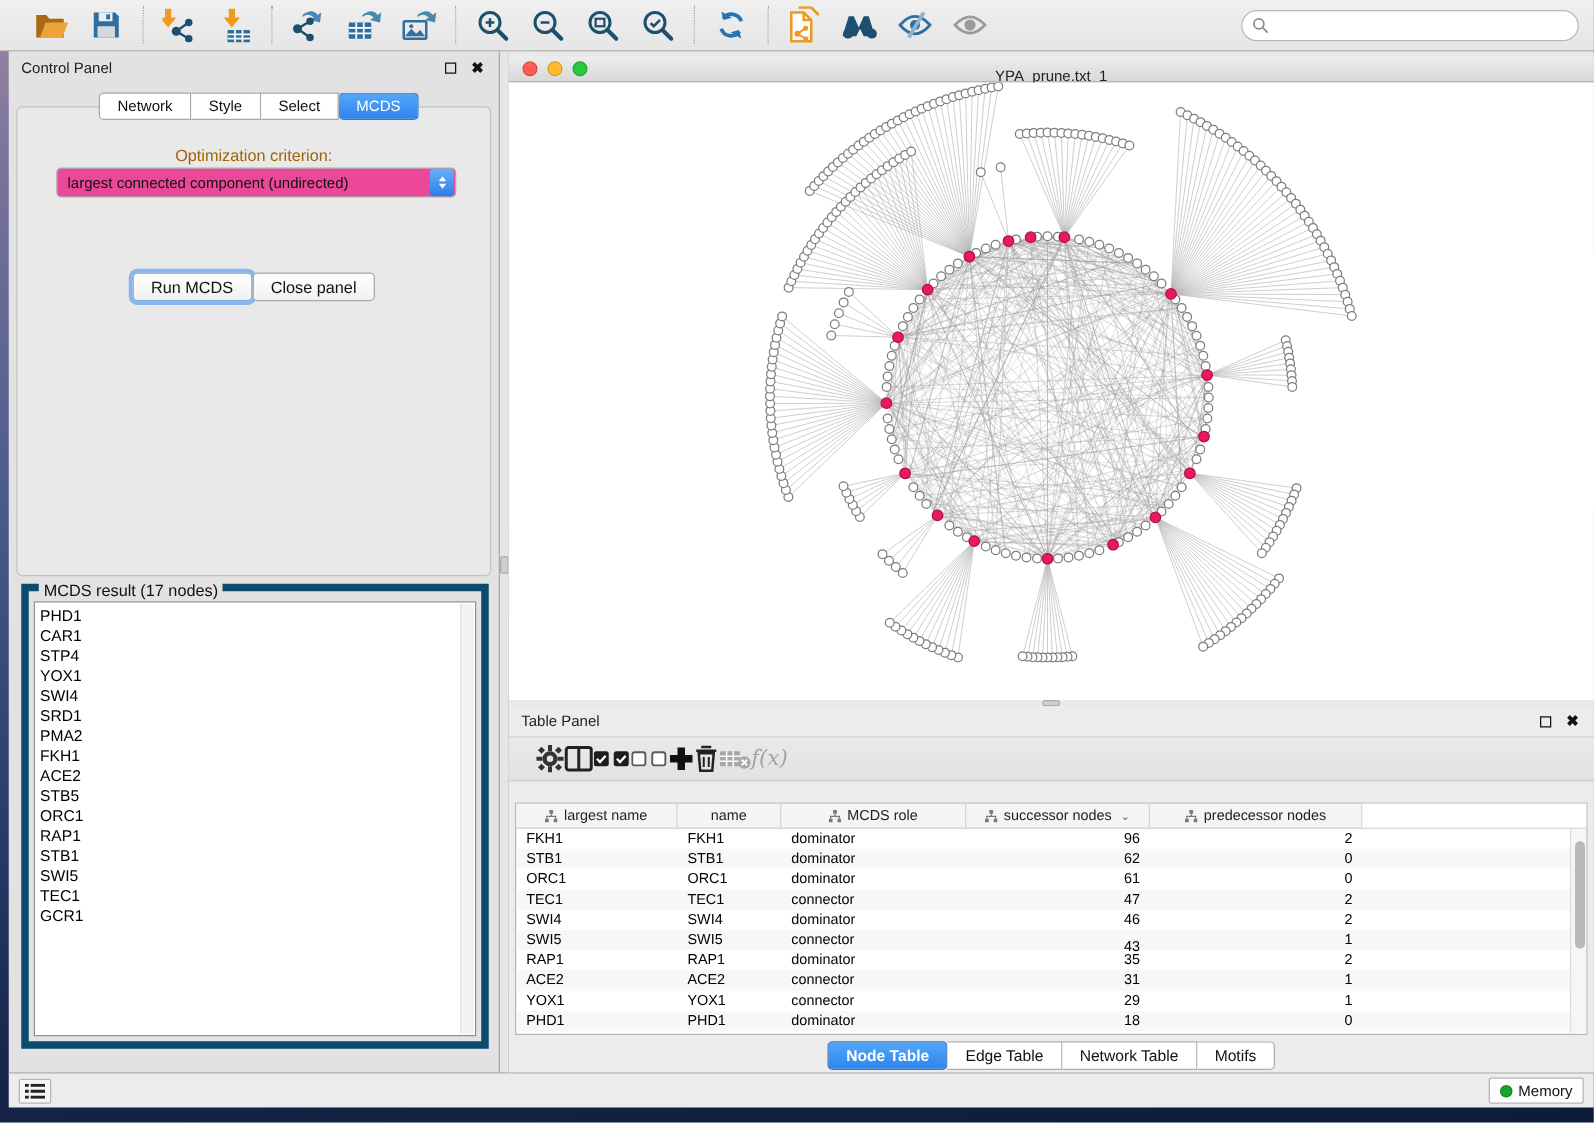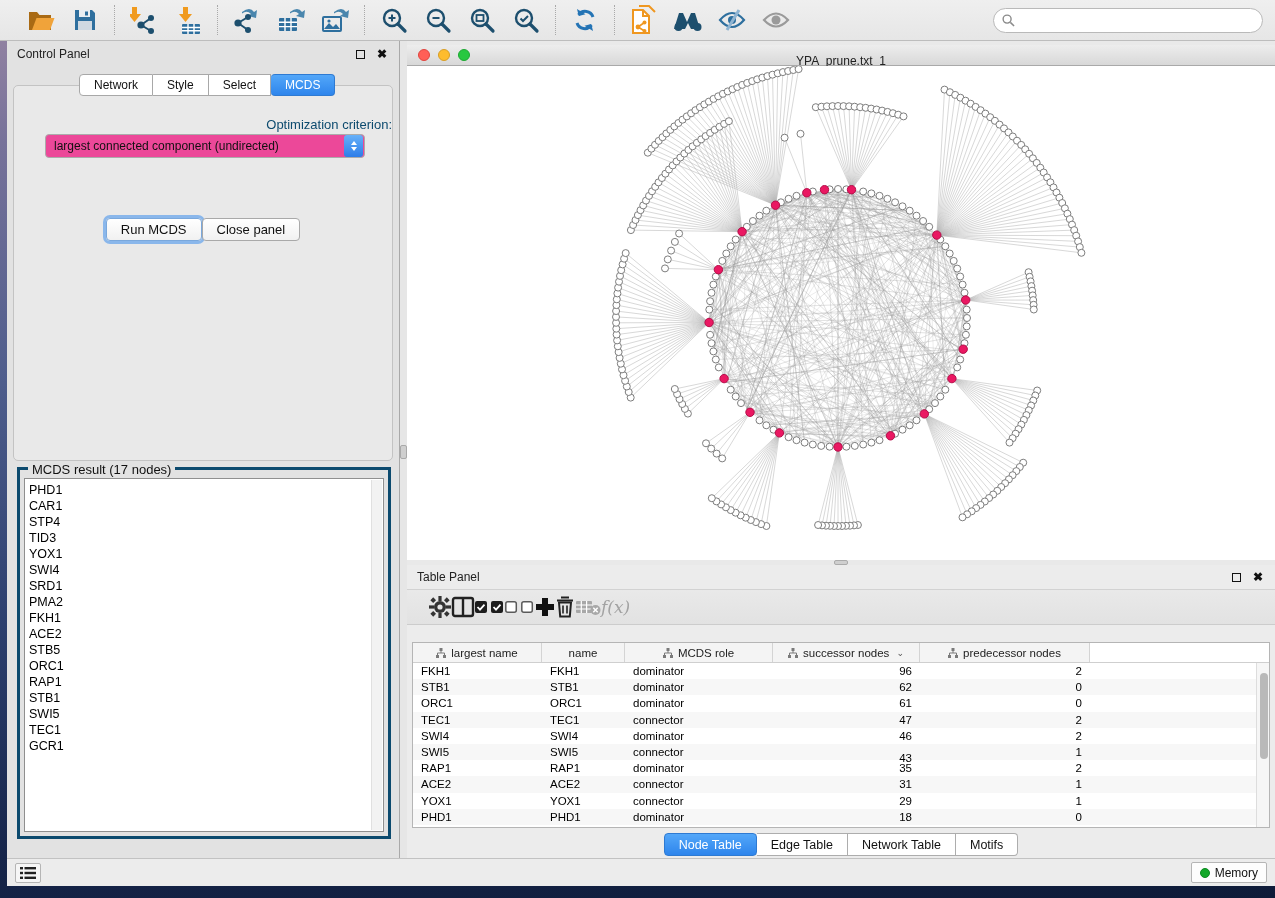--- a/index.html
+++ b/index.html
@@ -30,34 +30,34 @@
     font-size:12px; color:#111; margin-left:8px; cursor:default; font-weight:bold; }
   .float-square { width:9px; height:9px; border:1.5px solid #111; }
   .ctl-tabs { position:absolute; left:72px; top:33px; height:22px; display:flex; z-index:3; }
   .ctl-tab { padding:0 14px; height:22px; display:flex; align-items:center; font-size:12px;
     background:#fff; border:1px solid #a8a8a8; border-left:none; color:#111; }
   .ctl-tab:first-child { border-left:1px solid #a8a8a8; border-radius:4px 0 0 4px; }
   .ctl-tab:last-child { border-radius:0 4px 4px 0; }
   .ctl-tab.active { background:linear-gradient(#53a7f9,#2e85ec); color:#fff; border-color:#2e7ad2; border-radius:4px; }
   .ctl-pane { position:absolute; left:6px; top:44px; width:380px; height:376px;
     background:#e9e9e9; border:1px solid #c3c3c3; border-radius:5px; }
-  .opt-label { text-align:right; margin-top:31px; font-size:13px; color:#0c4a6e; }
+  .opt-label { text-align:center; margin-top:31px; font-size:13px; color:#a16207; }
   .select { position:absolute; left:31px; top:48px; width:320px; height:24px; background:#ec4899;
     border:1px solid #ababab; border-radius:4px; display:flex; align-items:center; font-size:12px; color:#111; }
   .select .val { flex:1; padding:0 8px; white-space:nowrap; overflow:hidden; }
   .select .step { width:19px; height:22px; border-radius:3px; margin-right:1px;
     background:linear-gradient(#67b1f9,#2d7de9); display:flex; flex-direction:column; align-items:center; justify-content:center; gap:2px; }
   .chev-up { width:0; height:0; border-left:3.5px solid transparent; border-right:3.5px solid transparent; border-bottom:4px solid #fff; }
   .chev-dn { width:0; height:0; border-left:3.5px solid transparent; border-right:3.5px solid transparent; border-top:4px solid #fff; }
   .btn-row { position:absolute; left:0; top:84px; width:100%; display:flex; justify-content:center; }
   .btn { height:23px; padding:0 14px; background:linear-gradient(#ffffff,#f1f1f1); border:1px solid #a9a9a9;
     border-radius:4px; font-size:13px; color:#111; display:flex; align-items:center; cursor:default; }
   .btn.focus { box-shadow:0 0 0 3px rgba(105,165,235,.75); border-color:#7aa8dc; }
   .mcds-fieldset { position:absolute; left:10px; top:426px; width:374px; height:372px;
-    border:3px solid #0c4a6e; background:#e2e2e2; }
+    border:6px solid #0c4a6e; background:#e2e2e2; }
   .mcds-legend { position:absolute; left:8px; top:-8px; background:#e2e2e2; padding:0 4px; font-size:13px; color:#111; }
   .mcds-list { position:absolute; left:4px; top:8px; right:4px; bottom:4px; background:#fff;
     border:1px solid #8f8f8f; overflow:hidden; }
   .mcds-list ul { list-style:none; padding:3px 0 0 4px; }
   .mcds-list li { font-size:12.5px; line-height:16px; color:#000; }
   .mcds-scroll { position:absolute; right:1px; top:1px; bottom:1px; width:11px; background:#f2f2f2; border-left:1px solid #e0e0e0; }
   
   .vsplit { position:absolute; left:400px; top:41px; width:7px; height:817px; background:#e6e6e6; }
   .vsplit .handle { position:absolute; left:0px; top:404px; width:7px; height:14px;
     background:#cfcfcf; border:1px solid #a9a9a9; border-radius:2px; }
@@ -93,21 +93,21 @@
   .tbl-body { position:absolute; left:0; top:20px; right:13px; bottom:0; overflow:hidden; }
   .tr { display:flex; height:16.2px; align-items:center; }
   .tr:nth-child(even) { background:#f7f7f7; }
   .td { font-size:11.5px; color:#000; padding:0 8px; white-space:nowrap; overflow:hidden; }
   .td.num { text-align:right; }
   .vscroll { position:absolute; right:0; top:20px; width:13px; bottom:0; background:#f6f6f6; border-left:1px solid #ddd; }
   .vscroll .thumb { position:absolute; left:2.5px; top:10px; width:8px; height:86px; background:#b9b9b9; border-radius:4px; }
   .tbl-tabs { position:absolute; left:0; top:268px; width:868px; height:23px; display:flex; justify-content:center; }
   .tbl-tab { padding:0 14px; height:23px; display:flex; align-items:center; font-size:12.5px;
     background:#fff; border:1px solid #adadad; border-left:none; color:#111; }
-  .tbl-tab:first-child { border-left:1px solid #adadad; border-radius:4px 0 0 4px; }
+  .tbl-tab:first-child { border-left:1px solid #adadad; border-radius:4px 0 0 4px;font-weight:bold; }
   .tbl-tab:last-child { border-radius:0 4px 4px 0; }
   .tbl-tab.active { background:linear-gradient(#53a7f9,#2e85ec); color:#fff; border-color:#2e7ad2; border-radius:4px; }
   
   .status-bar { position:absolute; left:7px; top:858px; width:1268px; height:28px;
     background:#ececec; border-top:1px solid #c2c2c2; display:flex; align-items:center; padding:0 8px; }
   .list-btn { width:26px; height:20px; border:1px solid #b5b5b5; background:#f6f6f6; border-radius:2px;
     display:flex; align-items:center; justify-content:center; }
   .mem-btn { margin-left:auto; height:21px; border:1px solid #b5b5b5; background:#fdfdfd; border-radius:2px;
     display:flex; align-items:center; gap:5px; padding:0 8px; font-size:12px; color:#111; }
   .mem-dot { width:10px; height:10px; border-radius:50%; background:#13a829; border:1px solid #0d8a20; }
@@ -300,21 +300,20 @@
       <div class="btn">Close panel</div>
     </div>
   </div>
   <div class="mcds-fieldset">
     <div class="mcds-legend">MCDS result (17 nodes)</div>
     <div class="mcds-list">
       <ul id="mcds-list">
           <li>PHD1</li>
           <li>CAR1</li>
           <li>STP4</li>
-          <li>TID3</li>
           <li>YOX1</li>
           <li>SWI4</li>
           <li>SRD1</li>
           <li>PMA2</li>
           <li>FKH1</li>
           <li>ACE2</li>
           <li>STB5</li>
           <li>ORC1</li>
           <li>RAP1</li>
           <li>STB1</li>

